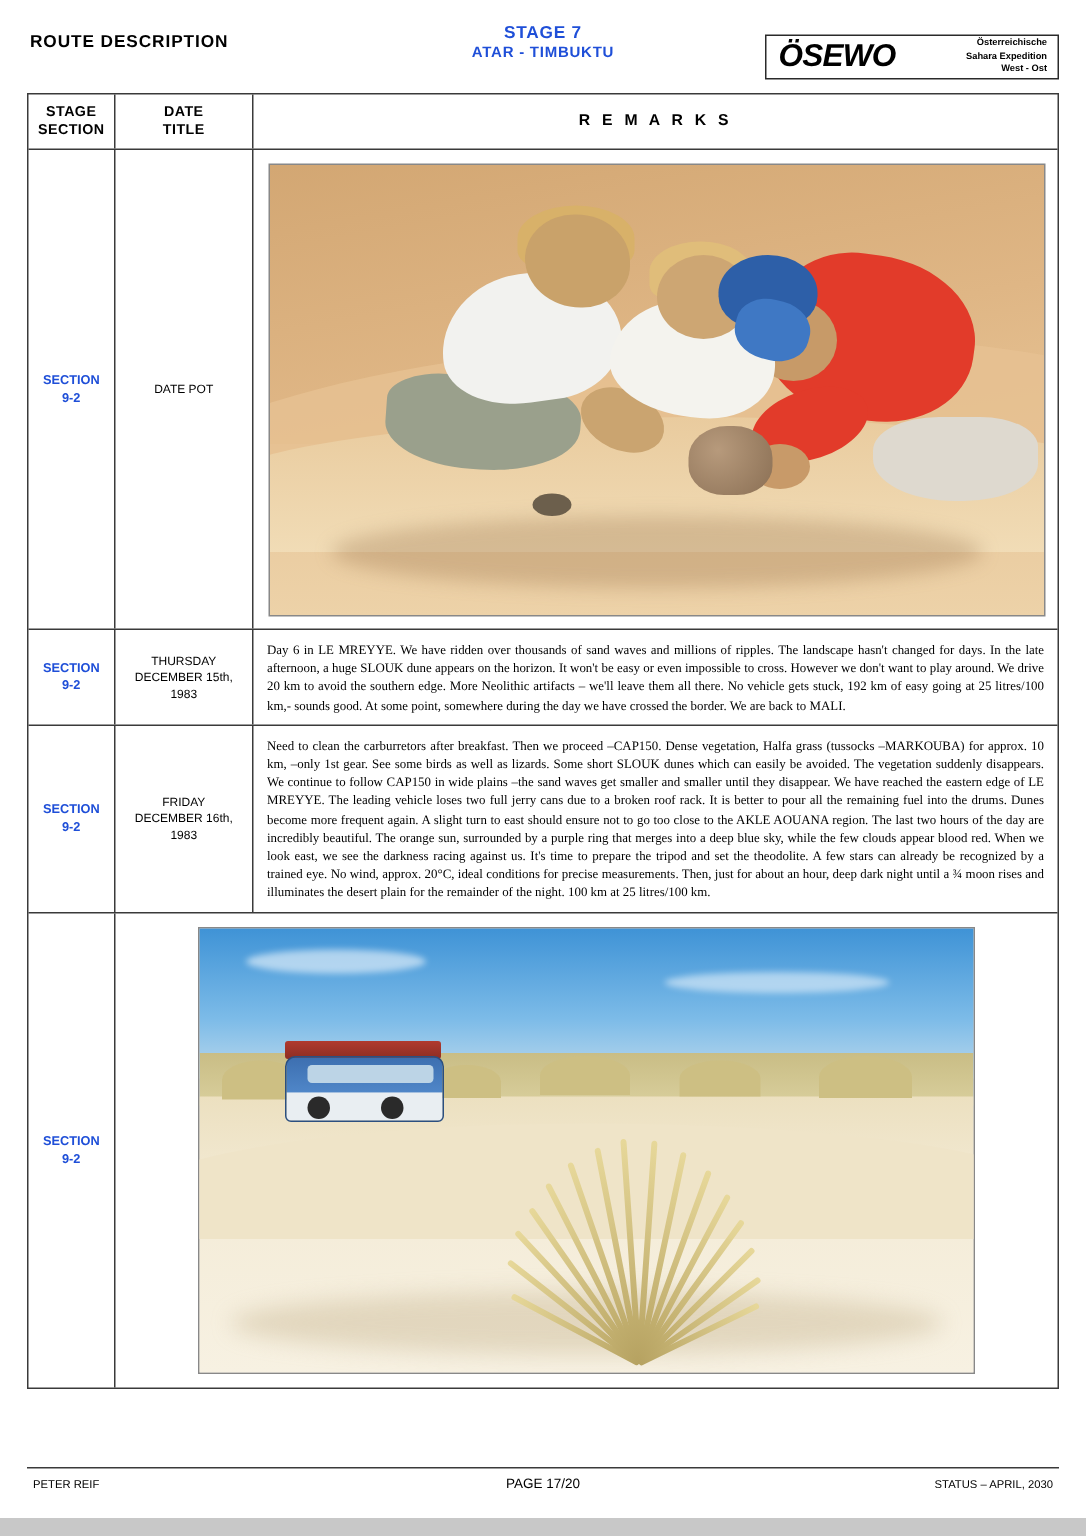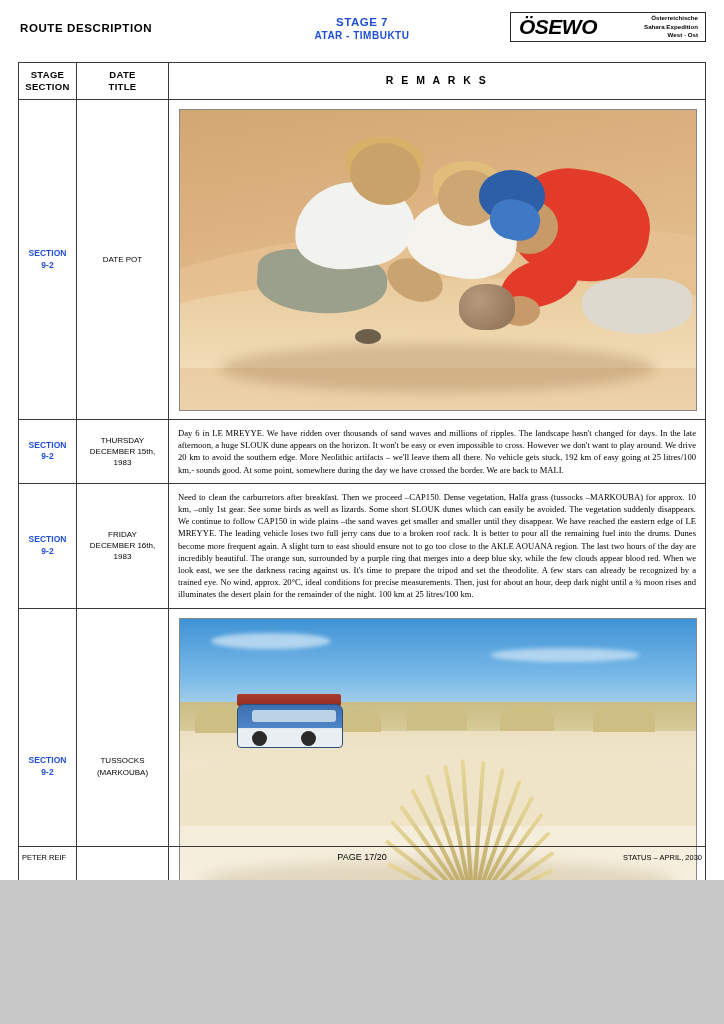--- a/index.html
+++ b/index.html
@@ -6,21 +6,21 @@
     margin: 0;
     padding: 0;
     background: #c8c8c8;
   }
   body {
     font-family: "Liberation Sans", sans-serif;
   }
   .page {
     position: relative;
     width: 724px;
-    height: 880px;
+    height: 1012px;
     background: #ffffff;
     box-sizing: border-box;
     overflow: hidden;
   }
   .header {
     position: relative;
     height: 46px;
     padding: 0 16px;
   }
   .header-title {
@@ -46,21 +46,21 @@
     letter-spacing: 0.5px;
   }
   .header-center .route {
     font-size: 10px;
     letter-spacing: 0.5px;
     margin-top: 2px;
   }
   .logo-box {
     position: absolute;
     right: 18px;
-    top: 12px;
+    top: 23px;
     width: 196px;
     height: 30px;
     border: 1px solid #2a2a2a;
     display: flex;
     align-items: center;
     box-sizing: border-box;
   }
   .logo-mark {
     font-size: 21px;
     font-weight: bold;
@@ -391,26 +391,20 @@
       <div class="col-remarks">
         <div class="remark-text">Need to clean the carburretors after breakfast. Then we proceed –CAP150.  Dense vegetation, Halfa  grass (tussocks  –MARKOUBA)  for approx. 10 km, –only 1st gear. See some birds as well as lizards. Some short SLOUK  dunes which can easily be avoided.  The vegetation suddenly disappears.  We continue to follow CAP150 in wide plains –the sand waves  get smaller and smaller until they disappear.  We have reached  the eastern  edge  of  LE  MREYYE.   The  leading  vehicle  loses  two full jerry cans  due to a broken roof rack. It is better to pour all  the remaining fuel into the drums. Dunes become  more frequent  again.  A slight turn to east should ensure not to go too close to the AKLE AOUANA region.  The last two hours of the day are incredibly beautiful.  The orange sun, surrounded by a purple ring that merges into a deep blue sky, while the few clouds appear blood red. When we look east, we see the darkness racing against us. It's time to prepare the tripod and set the theodolite. A few stars  can already be recognized by a trained eye. No wind, approx. 20°C, ideal conditions for precise  measurements.  Then, just for about an hour, deep dark night until a ¾ moon rises and illuminates the desert plain for the remainder of the night. 100 km at 25 litres/100  km.</div>
       </div>
     </div>
 
     <div class="row" style="height:316px;">
       <div class="col-stage">
         <div class="section-label">
           <div>SECTION</div>
           <div>9-2</div>
-        </div>
-      </div>
-      <div class="col-date">
-        <div class="date-label">
-          <div>TUSSOCKS</div>
-          <div>(MARKOUBA)</div>
         </div>
       </div>
       <div class="col-remarks">
         <div class="photo-cell">
           <div class="photo photo2">
             <div class="p2-sky"></div>
             <div class="p2-cloud1"></div>
             <div class="p2-cloud2"></div>
             <div class="p2-grassband"></div>
             <div class="p2-sand"></div>

